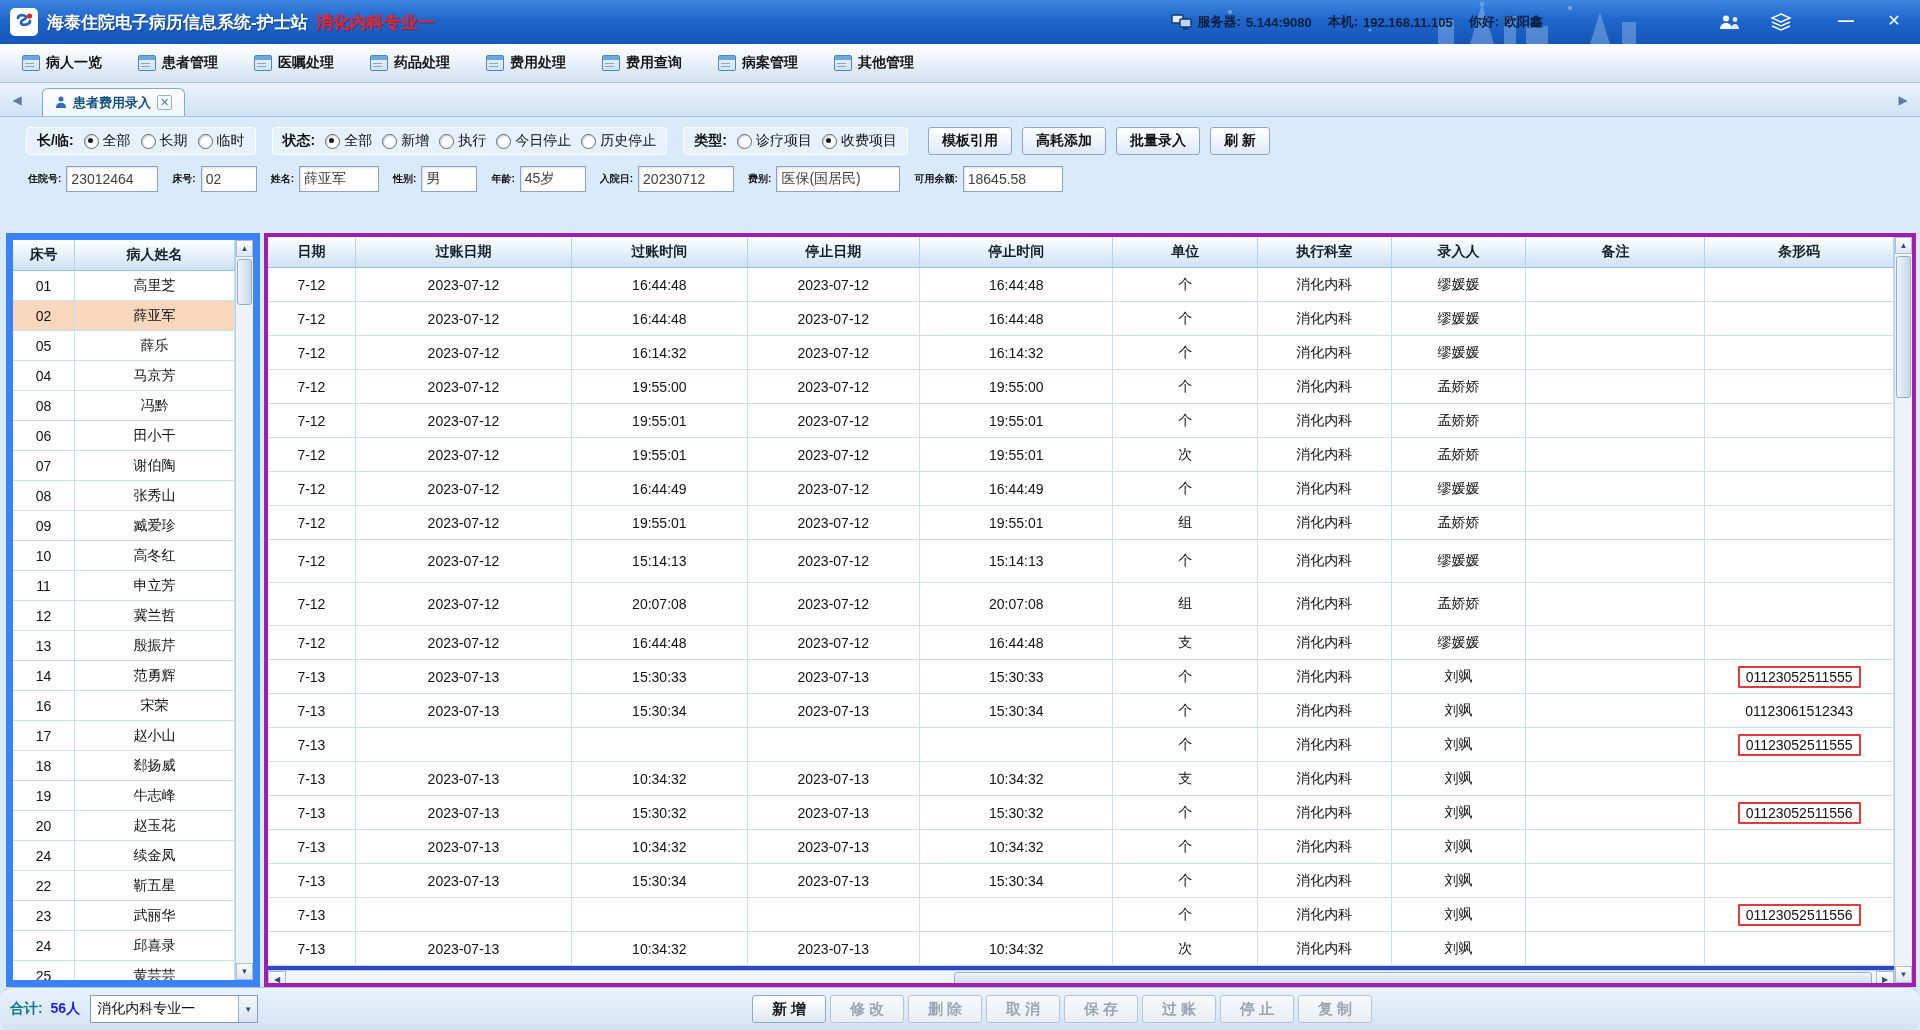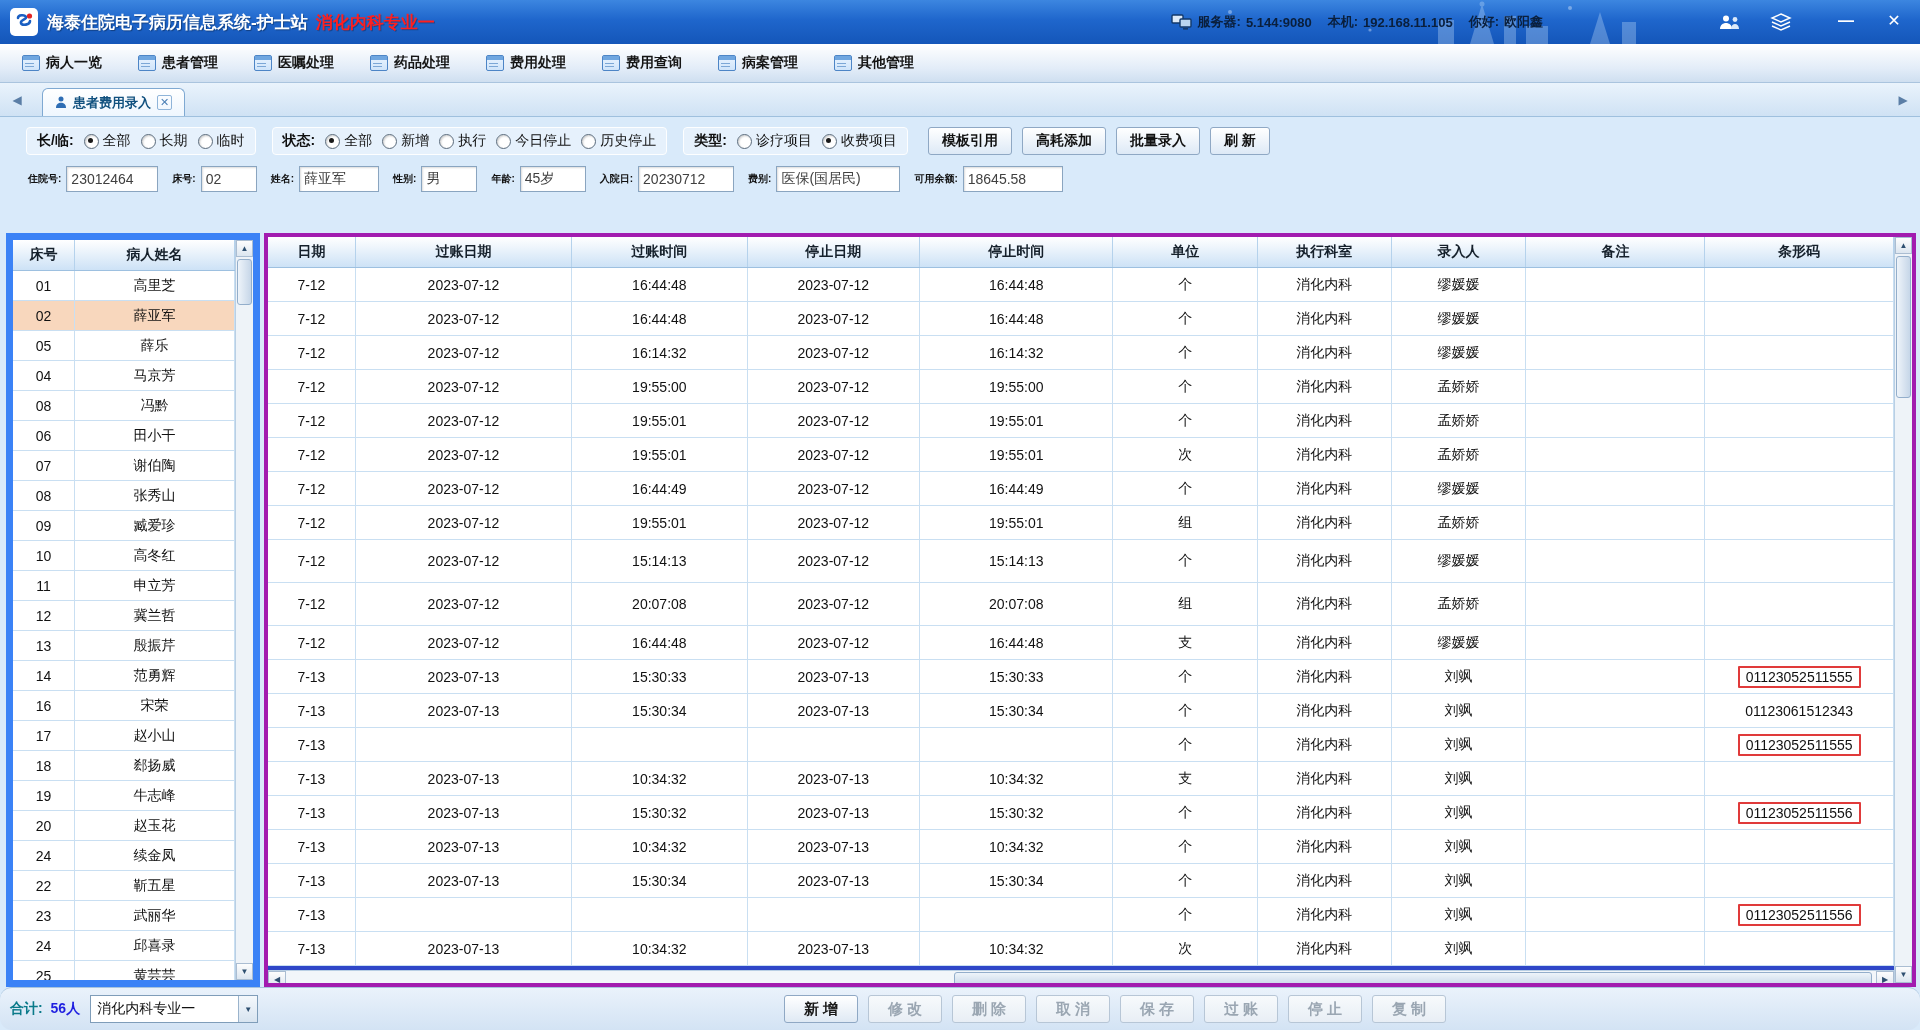--- a/index.html
+++ b/index.html
@@ -92,21 +92,21 @@
   .htrack{flex:1;position:relative;}
   .hthumb{position:absolute;left:42%;right:4px;top:1px;height:13px;background:linear-gradient(#eef4fa,#c6d6e8);border:1px solid #93aecb;border-radius:3px;cursor:pointer;}
 
   
   .footer{flex:0 0 42px;background:linear-gradient(#eaf2fb,#d3e3f4);border-top:1px solid #a9c4dd;display:flex;align-items:center;padding:0 10px;position:relative;border-radius:12px;}
   .total{font-size:14px;font-weight:bold;white-space:nowrap;}
   .total-label{color:#0a7a8a;}
   .total-value{color:#1f1fe0;margin-left:4px;}
   .dept-select{margin-left:10px;width:160px;height:26px;background:#fff;border:1px solid #7f9db9;display:flex;align-items:center;font-size:14px;color:#111;padding-left:6px;cursor:pointer;}
   .dept-caret{margin-left:auto;width:18px;height:100%;background:linear-gradient(#f4f8fc,#d8e4f0);border-left:1px solid #9ab3cc;display:flex;align-items:center;justify-content:center;font-size:8px;color:#2e4f70;}
-  .footer-buttons{position:absolute;left:784px;display:flex;gap:10px;}
+  .footer-buttons{position:absolute;left:752px;display:flex;gap:4px;}
   .abtn{width:74px;height:28px;background:linear-gradient(#ffffff,#dfe9f4);border:1px solid #8fa8c4;border-radius:3px;font-size:15px;font-weight:bold;color:#1a1a1a;cursor:pointer;font-family:inherit;white-space:nowrap;}
   .abtn.disabled{color:#9aa6b2;border-color:#b7c6d6;background:linear-gradient(#f7fafc,#e8eef5);cursor:default;}
 </style>
 </head>
 <body>
 
 <div id="app">
 
   <header class="titlebar">
     <div class="logo">

